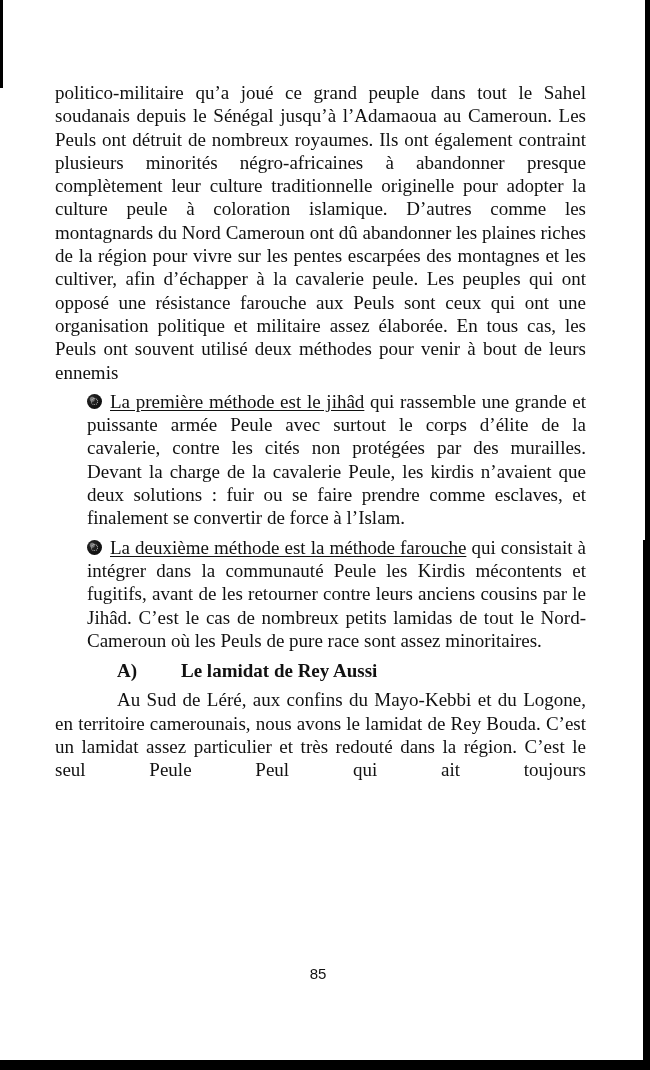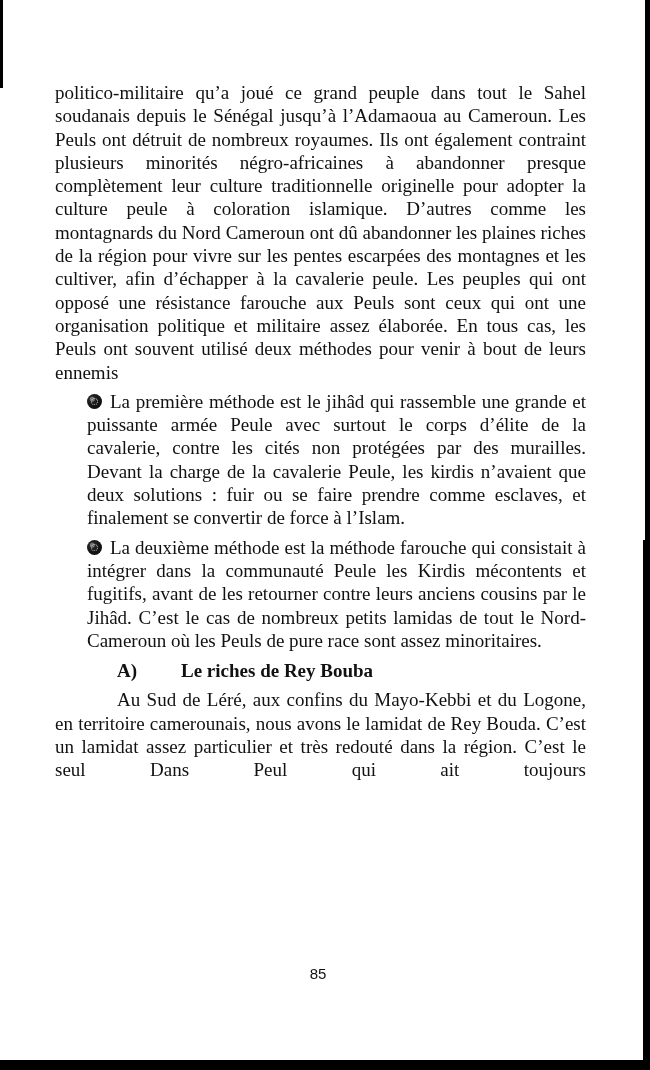--- a/index.html
+++ b/index.html
@@ -73,20 +73,21 @@
     }
     .bullet .bullet-icon::after {
       content: "";
       position: absolute;
       left: 4px; top: 4px;
       width: 5px; height: 5px;
       border-radius: 50%;
       border: 1px dotted #bbb;
     }
     .u {
+      text-decoration: underline;
       text-underline-offset: 2px;
     }
     .heading {
       margin-top: 7px;
       font-weight: bold;
       padding-left: 62px;
     }
     .heading .h-num {
       display: inline-block;
       width: 64px;
@@ -116,19 +117,19 @@
   <p class="bullet">
     <span class="bullet-icon"></span><span class="u">La première méthode est le jihâd</span><span> qui rassemble une grande et puissante armée Peule avec surtout le corps d’élite de la cavalerie, contre les cités non protégées par des murailles. Devant la charge de la cavalerie Peule, les kirdis n’avaient que deux solutions : fuir ou se faire prendre comme esclaves, et finalement se convertir de force à l’Islam.</span>
   </p>
 
   <p class="bullet">
     <span class="bullet-icon"></span><span class="u">La deuxième méthode est la méthode farouche</span><span> qui consistait à intégrer dans la communauté Peule les Kirdis mécontents et fugitifs, avant de les retourner contre leurs anciens cousins par le Jihâd. C’est le cas de nombreux petits lamidas de tout le Nord-Cameroun où les Peuls de pure race sont assez minoritaires.</span>
   </p>
 
 
   <p class="heading">
-    <span class="h-num">A)</span><span>Le riches de Rey Bouba</span>
+    <span class="h-num">A)</span><span>Le lamidat de Rey Aussi</span>
   </p>
 
-  <p class="para-indent" style="text-align-last: justify;">Au Sud de Léré, aux confins du Mayo-Kebbi et du Logone, en territoire camerounais, nous avons le lamidat de Rey Bouda. C’est un lamidat assez particulier et très redouté dans la région. C’est le seul Dans Peul qui ait toujours</p>
+  <p class="para-indent" style="text-align-last: justify;">Au Sud de Léré, aux confins du Mayo-Kebbi et du Logone, en territoire camerounais, nous avons le lamidat de Rey Bouda. C’est un lamidat assez particulier et très redouté dans la région. C’est le seul Peule Peul qui ait toujours</p>
 </div>
 
 <div class="page-number">85</div>
 
 </body></html>

